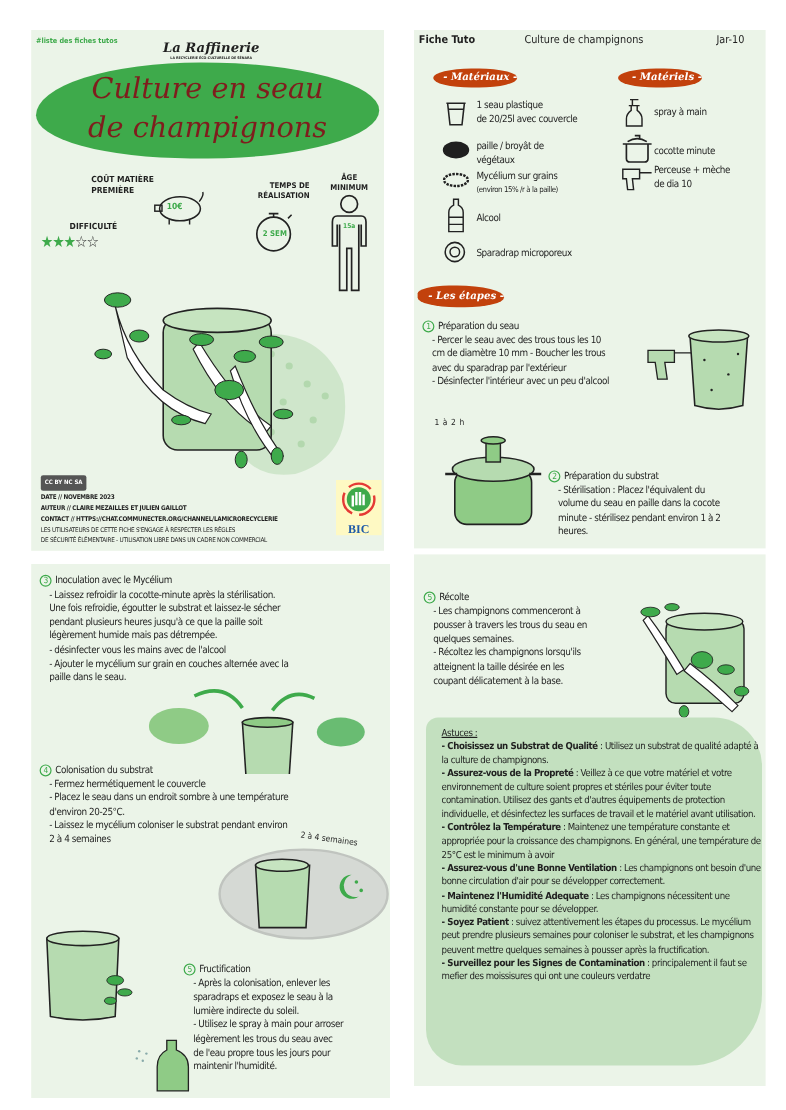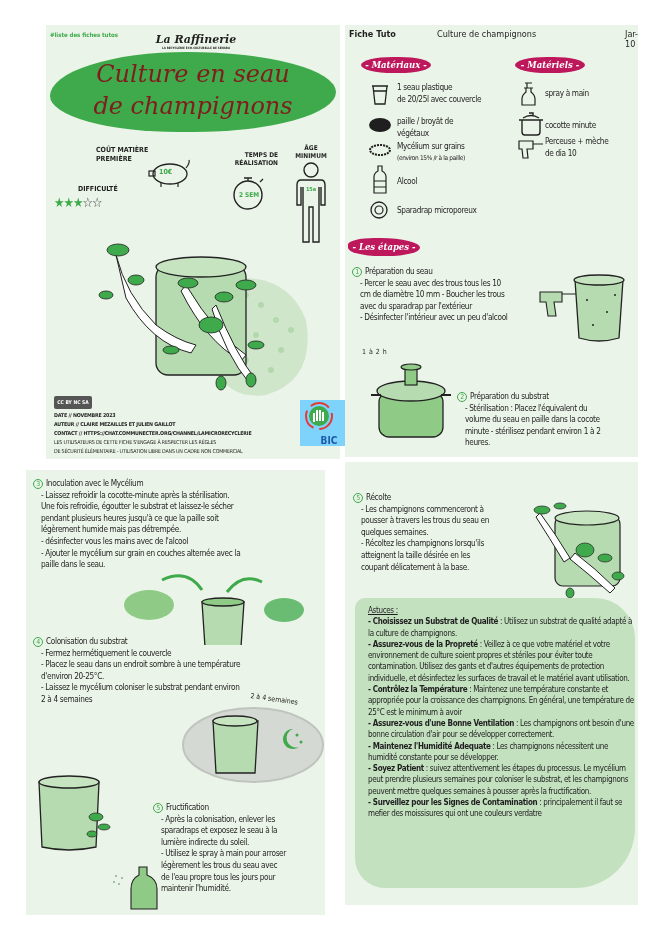--- a/index.html
+++ b/index.html
@@ -1,26 +1,26 @@
 <!DOCTYPE html>
 <html><head>
 <meta charset="utf-8">
 <style>
   * { box-sizing: border-box; margin: 0; padding: 0; }
   body { width: 655px; height: 925px; background: #ffffff; position: relative; overflow: hidden;
          font-family: "DejaVu Sans Condensed", "DejaVu Sans", sans-serif; color: #1f1f1f; }
   .panel { position: absolute; background: #ebf4e8; }
-  #p1 { left: 26px; top: 25px; width: 294px; height: 434px; margin-left: 20px; }
+  #p1 { left: 26px; top: 25px; width: 294px; height: 434px; }
   #p2 { left: 345px; top: 25px; width: 293px; height: 432px; }
   #p3 { left: 26px; top: 470px; width: 299px; height: 445px; }
   #p4 { left: 345px; top: 462px; width: 293px; height: 443px; padding-left: 24px; }
   .abs { position: absolute; }
   .txt { font-size: 8.2px; line-height: 11.6px; letter-spacing: -0.35px; }
-  .green-pill { position: absolute; background: #be185d; color: #fff; border-radius: 50% / 55%;
-                font-family: "DejaVu Serif", serif; font-style: italic; font-weight: bold; text-align: center; }
+  .green-pill { position: absolute; background: #c2410c; color: #fff; border-radius: 50% / 55%;
+                font-family: "DejaVu Serif", serif; font-style: italic; font-weight: bold; text-align: right; }
   .num { display: inline-block; width: 10px; height: 10px; border: 1.2px solid #3eaa4b; border-radius: 50%;
          color: #3eaa4b; font-size: 7px; line-height: 8px; text-align: center; margin-right: 3px; vertical-align: 0; }
   b.k { font-weight: bold; }
   .astuce-bg { position: absolute; left: 10px; top: 136px; width: 280px; height: 290px; background: #c3e0bf;
                border-radius: 10px 40px 60px 30px; }
 </style>
 </head>
 <body>
 
 <div class="panel" id="p1">
@@ -107,34 +107,34 @@
   <div class="abs" style="left:8px;top:371px;width:38px;height:13px;background:#555;border-radius:2px;color:#fff;font-size:5px;line-height:13px;text-align:center;font-weight:bold;">
     <span>CC BY NC SA</span>
   </div>
   <div class="abs" style="left:8px;top:386px;font-size:5.3px;line-height:9px;font-weight:bold;text-transform:uppercase;letter-spacing:-0.2px;">
     <div>Date // Novembre 2023</div>
     <div>Auteur // Claire Mezailles et Julien Gaillot</div>
     <div>Contact // https://chat.communecter.org/channel/LaMicrorecyclerie</div>
     <div style="font-weight:normal">Les utilisateurs de cette fiche s'engage à respecter les règles</div>
     <div style="font-weight:normal">de sécurité élémentaire - utilisation libre dans un cadre non commercial</div>
   </div>
-  <div class="abs" style="left:254px;top:375px;width:58px;height:46px;background:#7dd3fc;">
+  <div class="abs" style="left:254px;top:375px;width:38px;height:46px;background:#fef9c3;font-family:Liberation Serif, serif;">
     <svg width="38" height="32">
       <circle cx="19" cy="16" r="13" fill="none" stroke="#e53935" stroke-width="2" stroke-dasharray="20 6"></circle>
       <circle cx="19" cy="16" r="10" fill="#3eaa4b"></circle>
       <path d="M14 22 v-9 M17 21 v-11 M20 21 v-11 M23 21 v-9" stroke="#fff" stroke-width="2"></path>
     </svg>
     <div style="text-align:center;color:#1e5aa8;font-weight:bold;font-size:10px;line-height:10px;">BIC</div>
   </div>
 </div>
 
 <div class="panel" id="p2">
   <div class="abs" style="left:4px;top:4px;font-size:9px;font-weight:bold;">Fiche Tuto</div>
   <div class="abs" style="left:92px;top:4px;font-size:9px;">Culture de champignons</div>
-  <div class="abs" style="left:252px;top:4px;font-size:9px;margin-left:28px;">Jar-10</div>
+  <div class="abs" style="left:252px;top:4px;font-size:9px;">Jar-10</div>
 
   <div class="green-pill" style="left:16px;top:32px;width:70px;height:16px;font-size:8.5px;line-height:16px;">- Matériaux -</div>
   <div class="green-pill" style="left:170px;top:32px;width:70px;height:16px;font-size:8.5px;line-height:16px;">- Matériels -</div>
 
   <svg class="abs" style="left:25px;top:57px" width="20" height="24">
     <path d="M2 4 h16 M3 4 l2 18 h10 l2 -18 M3 9 h14" fill="none" stroke="#222" stroke-width="1.3"></path>
   </svg>
   <div class="abs txt" style="left:52px;top:57px;">
     <div>1 seau plastique</div>
     <div>de 20/25l avec couvercle</div>

